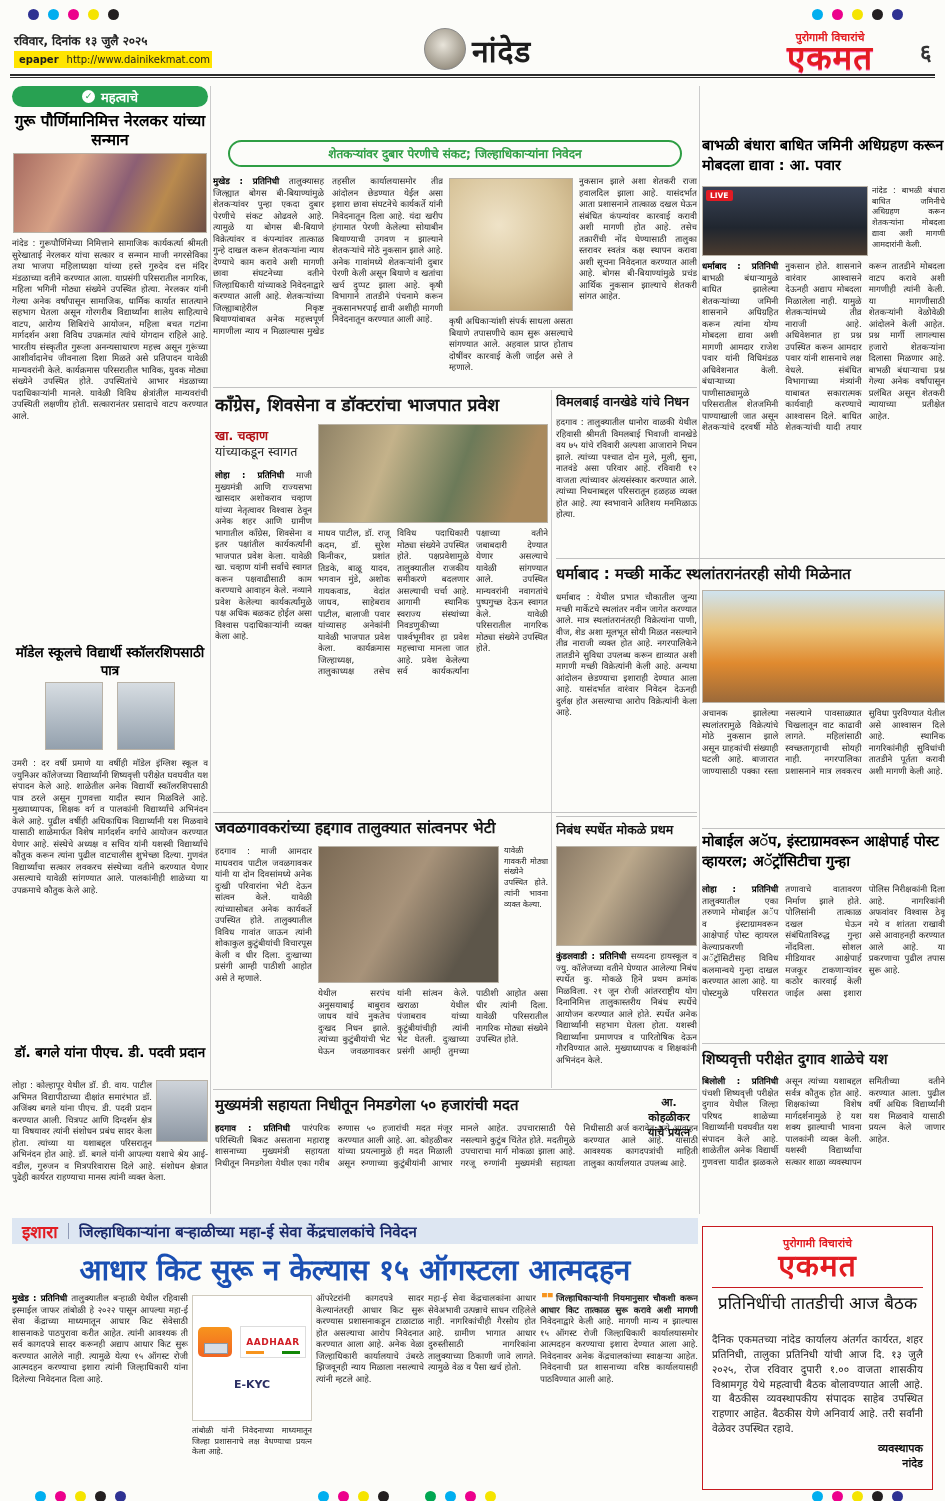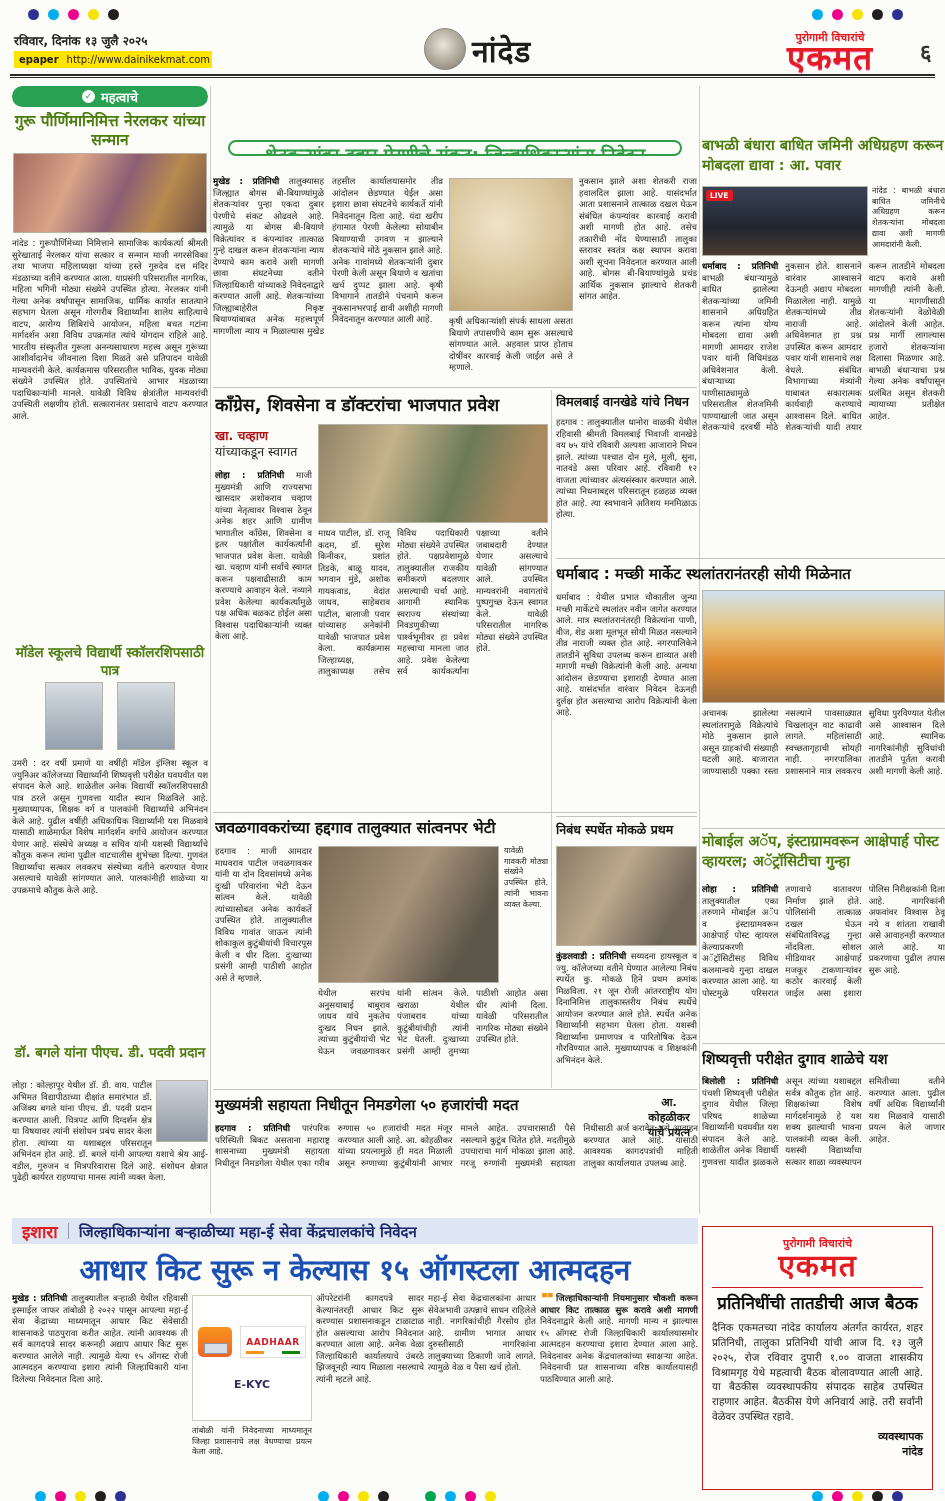--- a/index.html
+++ b/index.html
@@ -5,21 +5,21 @@
   *{margin:0;padding:0;box-sizing:border-box}
   html,body{background:#e9e9e9}
   body{font-family:"DejaVu Sans","Liberation Sans",sans-serif;}
   .page{position:relative;width:945px;height:1501px;background:#fcfcf9;margin:0 auto;overflow:hidden}
   .abs{position:absolute}
   .bt{font-size:8.6px;line-height:1.34;text-align:justify;color:#1d1d1d;overflow:hidden}
   .bt .byl{font-weight:bold;color:#000}
   .c2{column-count:2;column-gap:8px}
   .c3{column-count:3;column-gap:7px}
   .c4{column-count:4;column-gap:8px}
-  .hl{font-weight:bold;color:#4d7c0f;overflow:hidden}
+  .hl{font-weight:bold;color:#000000;overflow:hidden}
   .photo{position:absolute;overflow:hidden;border:1px solid #b9b2a6}
   .vr{position:absolute;width:1px;background:#ccc}
   .hrule{position:absolute;height:1px;background:#c2c2c2}
   .dot{display:inline-block;width:11px;height:11px;border-radius:50%;margin-right:9px}
   .d-blue{background:#2e3192}.d-cyan{background:#00aeef}.d-mag{background:#ec008c}
   .d-yel{background:#f5e400}.d-blk{background:#231f20}.d-grn{background:#00a651}
   
   .dateline{font-size:12px;color:#222;font-weight:bold}
   .epaper-bar{background:#ffe400;display:flex;align-items:center;gap:4px;padding:2px 5px;font-size:10px;color:#1d1d1d}
   .epaper-bar .lbl{font-weight:bold}
@@ -28,21 +28,21 @@
   .logo{width:42px;height:42px;border-radius:50%;background:radial-gradient(circle at 45% 40%,#e8e4da,#9d9688 70%,#6e675b);border:1px solid #888}
   .m-tag{font-size:11px;color:#e21c21;text-align:center;font-weight:bold}
   .m-title{font-size:33px;color:#e21c21;text-align:center;font-weight:bold;line-height:1;text-shadow:0 1px 0 #f6b;letter-spacing:1px}
   .pageno{font-size:22px;font-weight:bold;color:#333}
   .head-rule{border-top:2px solid #2b2b2b;border-bottom:1px solid #2b2b2b;height:4px}
   
   .badge{background:#28a152;color:#fff;border-radius:11px;height:21px;display:flex;align-items:center;justify-content:center;gap:6px;font-weight:bold;font-size:13px}
   .badge .chk{width:13px;height:13px;border-radius:50%;background:#fff;color:#28a152;font-size:9px;line-height:13px;text-align:center;font-weight:bold}
   
   .lead-head{font-size:31px;font-weight:bold;color:#101010;text-align:center;line-height:1.15}
-  .lead-sub{border:2px solid #2f9e44;border-radius:15px;color:#2f9e44;font-weight:bold;font-size:18px;text-align:center;line-height:25px;height:16px;overflow:hidden}
+  .lead-sub{border:2px solid #2f9e44;border-radius:15px;color:#2f9e44;font-weight:bold;font-size:12px;text-align:center;line-height:25px;height:27px;overflow:hidden}
   .sec-head{font-weight:bold;color:#141414;white-space:nowrap;overflow:hidden}
   .kicker1{color:#b01116;font-weight:bold;font-size:12.5px;line-height:1.3}
   .kicker2{color:#222;font-weight:normal;font-size:12.5px;line-height:1.3}
   
   .ph-sari{background:linear-gradient(115deg,#a66a60 0%,#d9a488 30%,#8c5f74 55%,#b98a4e 75%,#6f4f46 100%)}
   .ph-seeds{background:radial-gradient(circle at 40% 35%,#efe3c8,#d8c49a 55%,#b79c6e);}
   .ph-assembly{background:linear-gradient(180deg,#3a4356 0%,#20262f 60%,#4a3b2f 100%)}
   .ph-group{background:linear-gradient(110deg,#8f8266 0%,#c4b28a 30%,#6c7a59 60%,#a98a5e 85%)}
   .ph-market{background:linear-gradient(180deg,#cfe3ef 0%,#e9c27a 35%,#e08a2f 65%,#9c6a3a 100%)}
   .ph-indoor{background:linear-gradient(120deg,#7b6a55 0%,#a8937a 45%,#5d564a 80%)}
@@ -62,21 +62,21 @@
   .ekyc-fig:after{content:"";position:absolute;left:6px;bottom:3px;width:22px;height:9px;background:#d7dde6;border:1px solid #8b97a6}
   .ekyc-lbl{font-size:11px;font-weight:bold;color:#2b2f63}
   .aad-card{border:1px solid #ddd;padding:3px 5px;text-align:center}
   .aad-bar{height:3px;background:linear-gradient(90deg,#f7941d 33%,#fff 33%,#fff 66%,#138808 66%)}
   .aad-lbl{font-size:9px;font-weight:bold;color:#d01c24;letter-spacing:.5px}
   .oq{color:#f7941d;font-size:24px;font-weight:bold;line-height:0;vertical-align:-6px;margin-right:2px}
   .ek-box{border:1.5px solid #c81a1f;padding:8px 9px;background:#fffdfb}
   .ek-tag{color:#e21c21;font-size:11px;text-align:center;font-weight:bold}
   .ek-title{color:#e21c21;font-size:30px;font-weight:bold;text-align:center;line-height:1.05;letter-spacing:1px}
   .ek-rule{height:1px;background:#c81a1f;margin:5px 0}
-  .ek-head{font-size:17px;font-weight:bold;color:#101010;text-align:center;line-height:1.25;margin-bottom:6px}
+  .ek-head{font-size:17px;font-weight:normal;color:#101010;text-align:center;line-height:1.25;margin-bottom:18px}
   .ek-body{font-size:10.3px;line-height:1.45;text-align:justify;color:#222}
   .ek-sign{text-align:right;font-size:11px;font-weight:bold;color:#111;margin-top:6px;line-height:1.3}
 </style>
 </head>
 <body>
 
 <div class="page">
 
   <div class="abs" style="left:28px;top:5px">
     <span class="dot d-blue"></span><span class="dot d-cyan"></span><span class="dot d-mag"></span><span class="dot d-yel"></span><span class="dot d-blk"></span>

